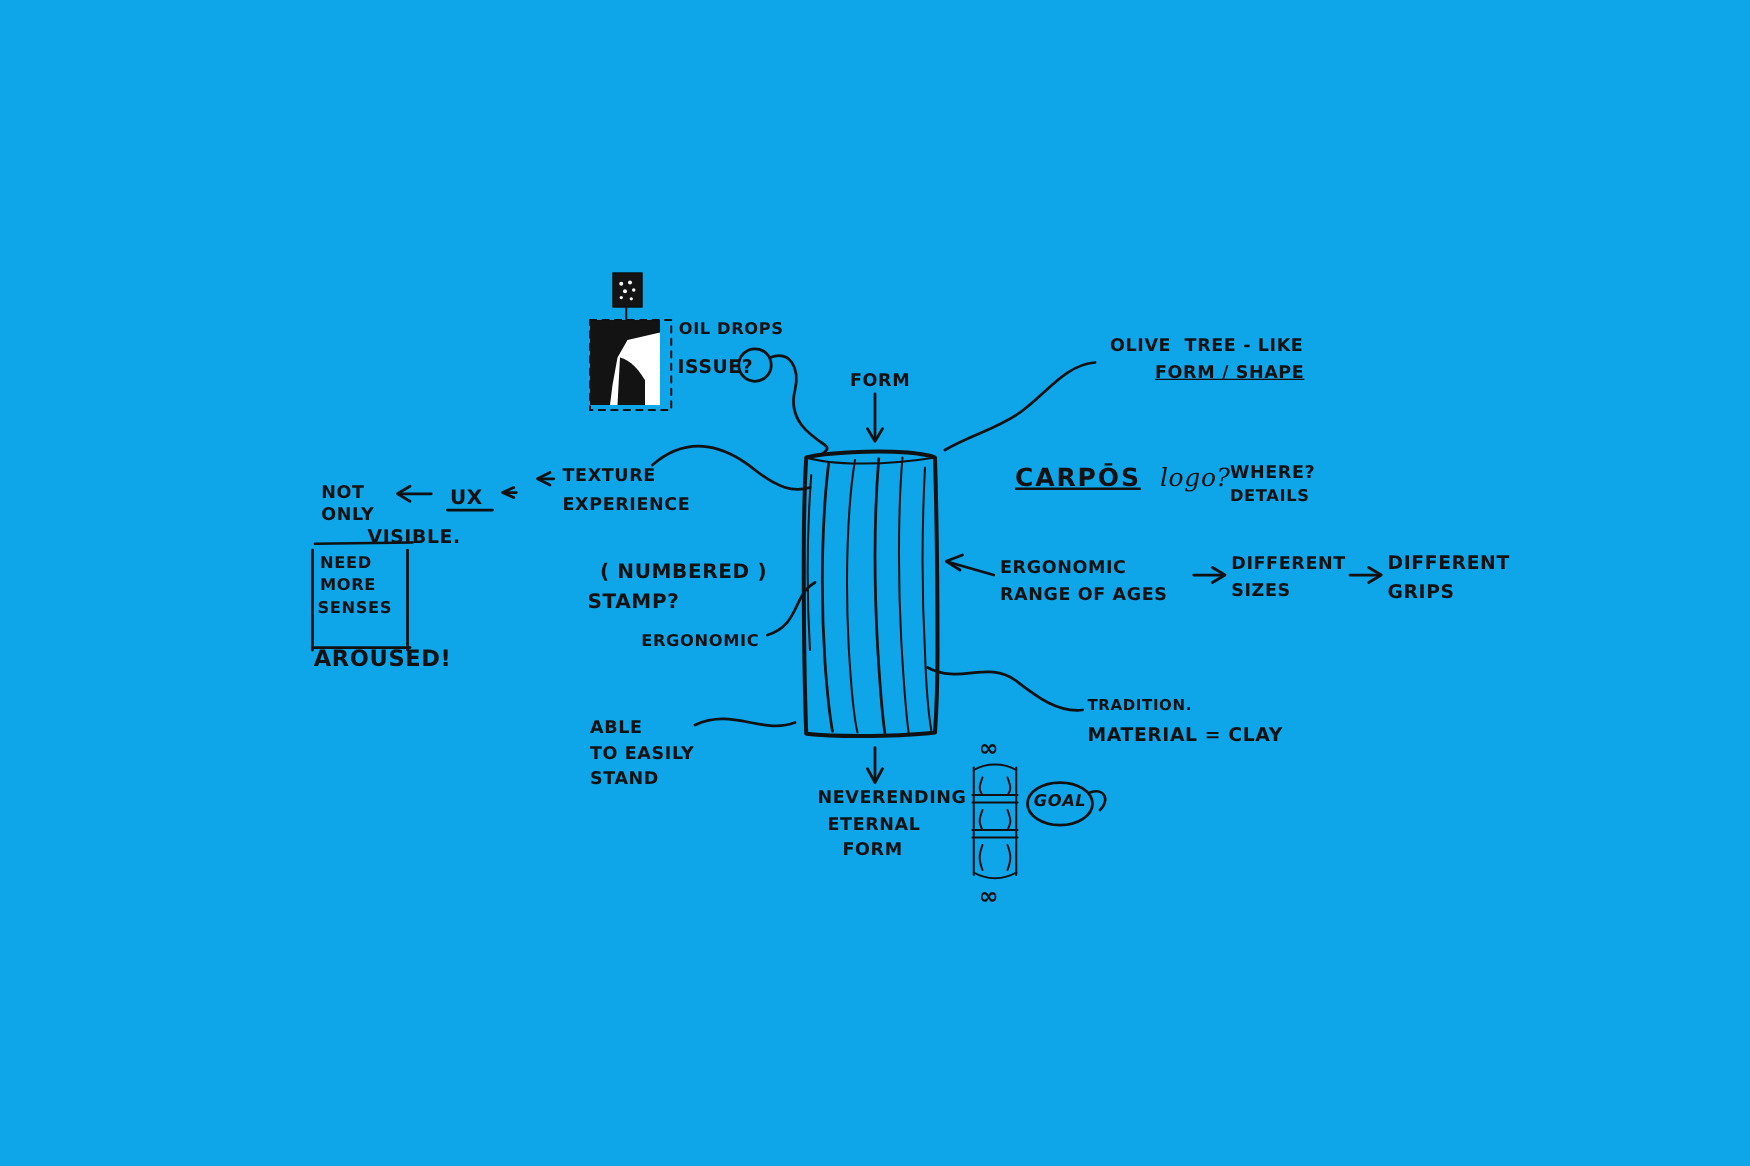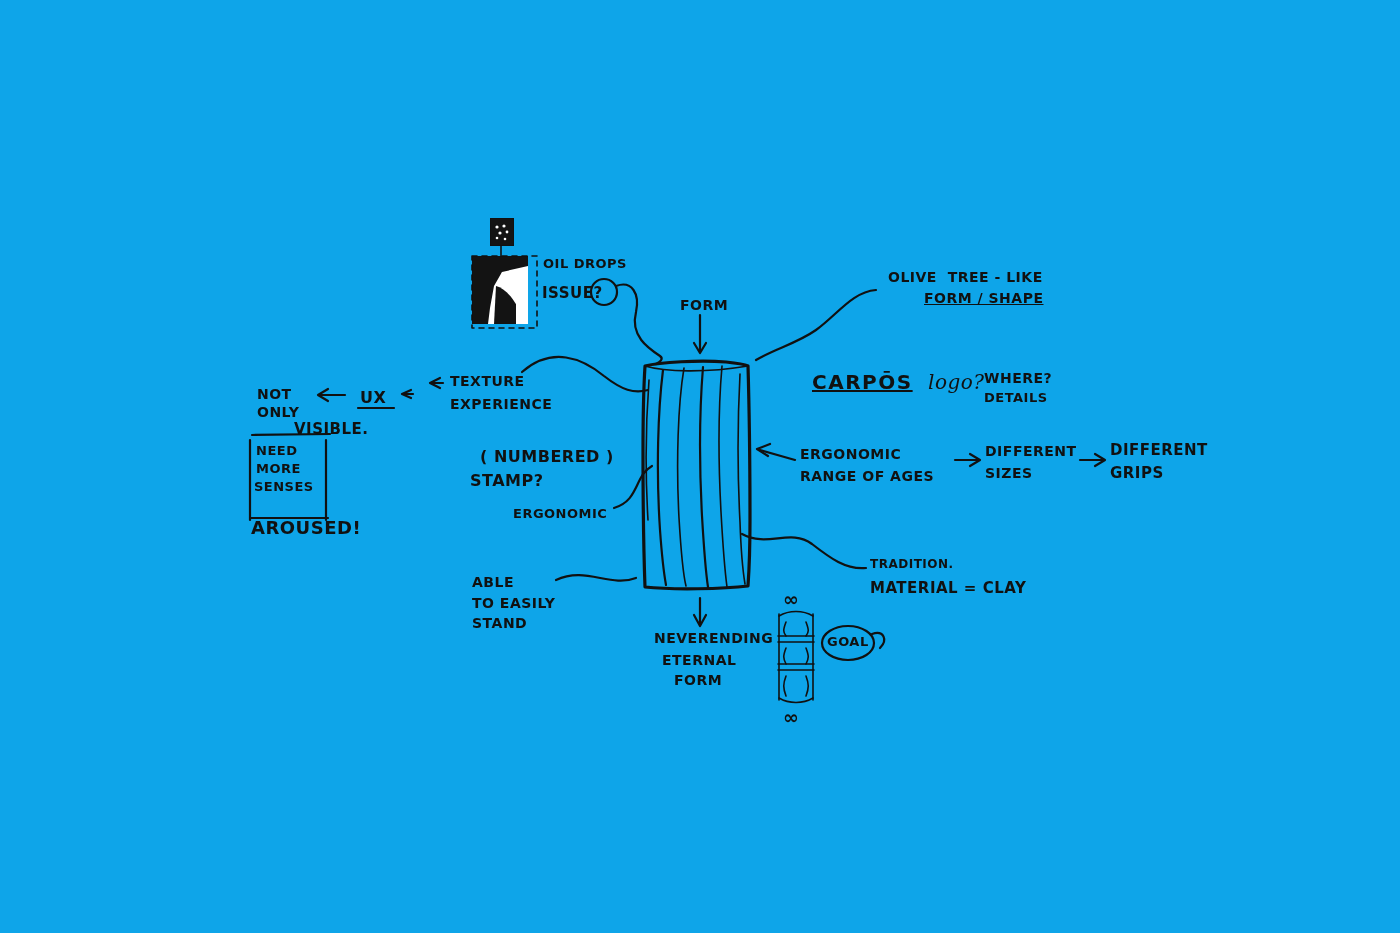--- a/index.html
+++ b/index.html
@@ -211,15 +211,15 @@
   <div class="lbl handw" style="left:472px; top:595px; font-size:14px;">TO EASILY</div>
   <div class="lbl handw" style="left:472px; top:615px; font-size:14px;text-align:center;">STAND</div>
 
   <div class="lbl handw" style="left:654px; top:630px; font-size:14px;">NEVERENDING</div>
   <div class="lbl handw" style="left:662px; top:652px; font-size:14px;">ETERNAL</div>
   <div class="lbl handw" style="left:674px; top:672px; font-size:14px;">FORM</div>
 
   <div class="lbl handw" style="left:783px; top:588px; font-size:19px;">∞</div>
   <div class="lbl handw" style="left:783px; top:706px; font-size:19px;">∞</div>
 
-  <div class="lbl handw" style="left:827px; top:634px; font-size:13px;">GOAL</div>
+  <div class="lbl handw" style="left:827px; top:634px; font-size:13px;font-style:italic;">GOAL</div>
 
 </div>
 
 </body></html>

